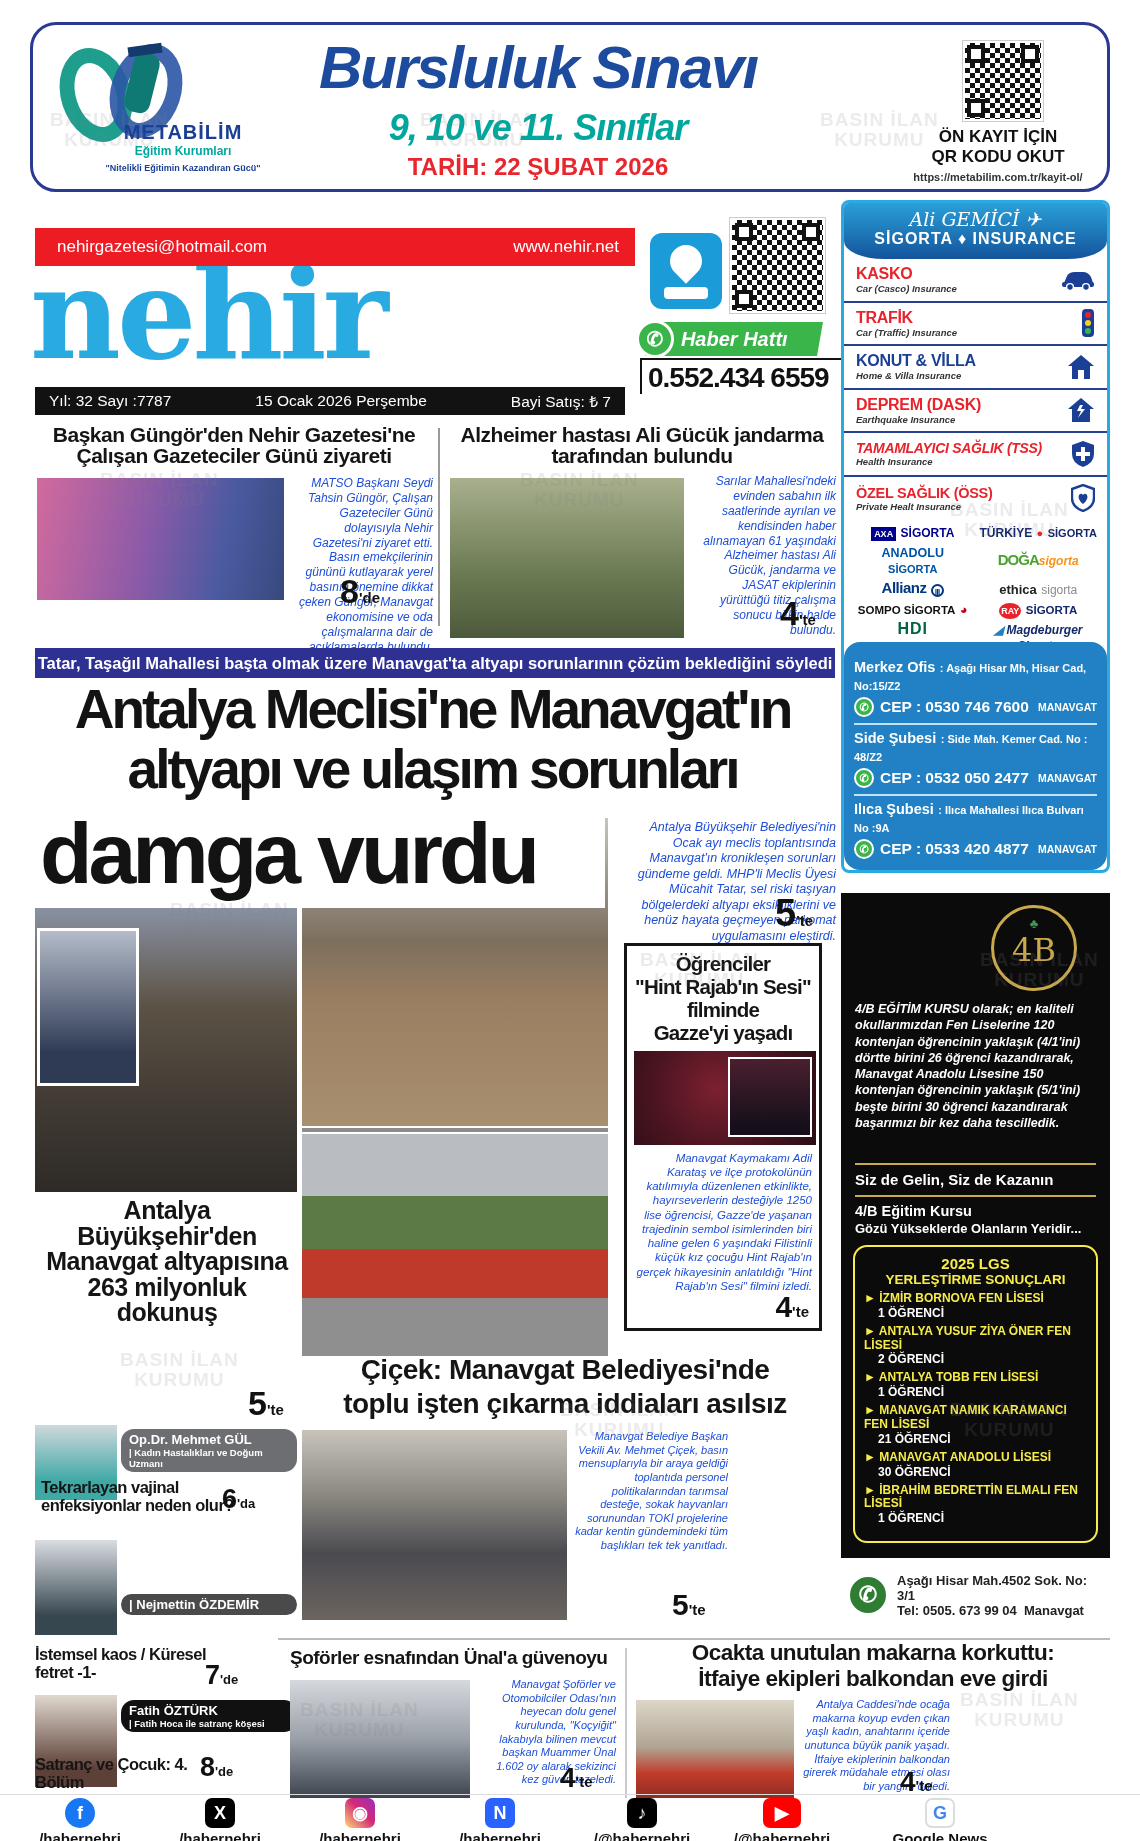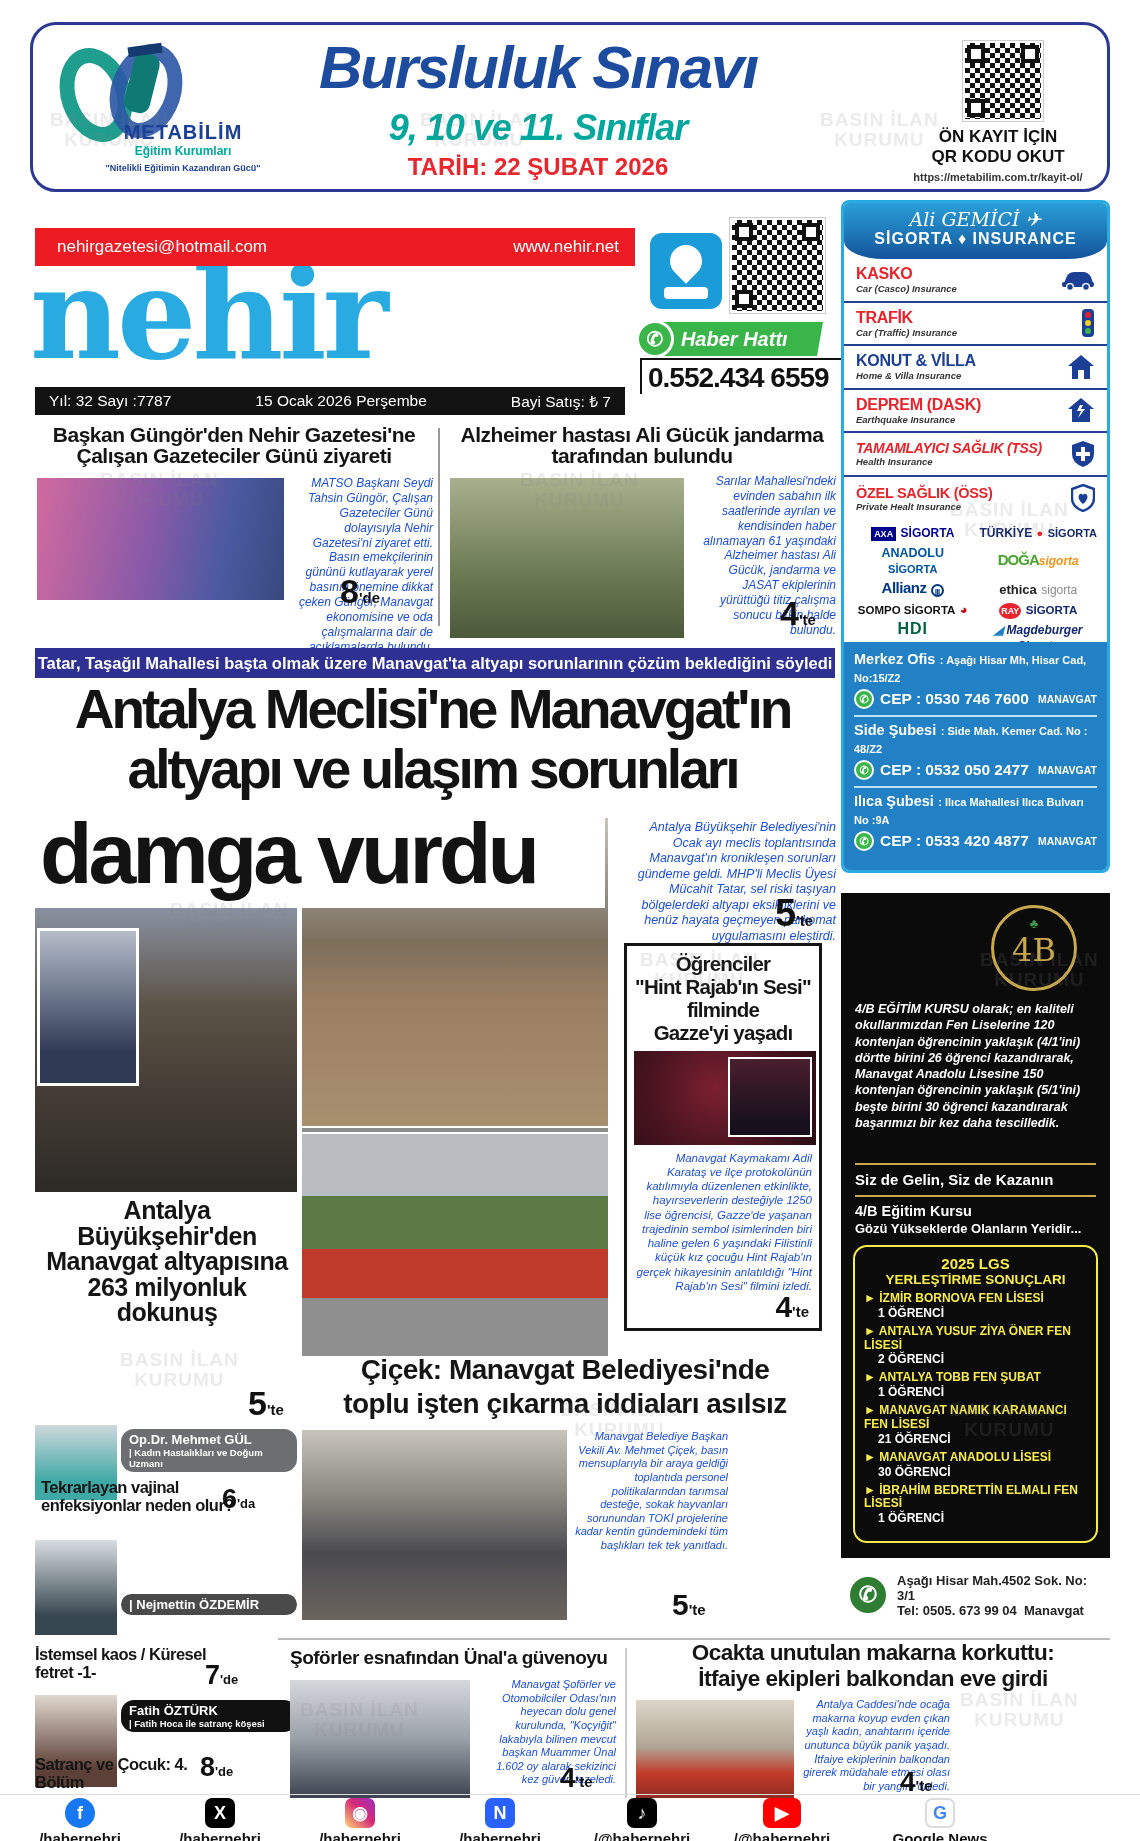--- a/index.html
+++ b/index.html
@@ -42,21 +42,21 @@
   .sig-head { height:56px; background:linear-gradient(180deg,#2a9fd8,#14549c); border-radius:0 0 40px 40px / 0 0 18px 18px; text-align:center; color:#fff; padding-top:5px; }
   .sig-agent { font-family:"DejaVu Serif", serif; font-style:italic; font-size:19px; }
   .sig-line { font-weight:900; font-size:16px; letter-spacing:1px; }
   .prod-row { display:flex; align-items:center; justify-content:space-between; padding:3px 12px; border-bottom:2px solid #25408f; height:43.5px; }
   .prod-row:last-child { border-bottom:none; }
   .prod-t { font-weight:900; font-size:16px; letter-spacing:-0.3px; }
   .prod-red .prod-t { color:#e8232b; } .prod-navy .prod-t { color:#1b3f94; }
   .prod-s { font-style:italic; font-size:9.5px; color:#333; font-weight:700; }
   .brands { display:grid; grid-template-columns:1fr 1fr; padding:4px 8px; row-gap:4px; column-gap:4px; align-items:center; }
   .bcell { text-align:center; line-height:1; }
-  .contact { position:absolute; left:0; bottom:0; width:100%; height:228px; background:#2181c4; padding:4px 10px; }
+  .contact { position:absolute; left:0; bottom:0; width:100%; height:228px; background:#2181c4; padding:12px 10px;border-radius:16px; }
   .office { padding:4px 0 6px; border-bottom:2px solid #bfe3f7; color:#fff; }
   .office:last-child { border-bottom:none; }
   .off-n { font-weight:900; font-size:14.5px; }
   .off-a { font-weight:900; font-size:11px; }
   .off-row2 { display:flex; align-items:center; gap:6px; margin-top:3px; }
   .off-p { font-weight:900; font-size:15.5px; flex:1; }
   .off-c { font-weight:900; font-size:10.5px; }
 
   
   .hl { font-weight:900; color:#151515; letter-spacing:-0.5px; line-height:1.02; }
@@ -322,21 +322,21 @@
       <div class="lgs-t" style="font-size:13.5px;">YERLEŞTİRME SONUÇLARI</div>
       <div class="lgs-item">
           <div class="lgs-s">► <span>İZMİR BORNOVA FEN LİSESİ</span></div>
           <div class="lgs-c">1 ÖĞRENCİ</div>
         </div>
       <div class="lgs-item">
           <div class="lgs-s">► <span>ANTALYA YUSUF ZİYA ÖNER FEN LİSESİ</span></div>
           <div class="lgs-c">2 ÖĞRENCİ</div>
         </div>
       <div class="lgs-item">
-          <div class="lgs-s">► <span>ANTALYA TOBB FEN ŞUBAT</span></div>
+          <div class="lgs-s">► <span>ANTALYA TOBB FEN LİSESİ</span></div>
           <div class="lgs-c">1 ÖĞRENCİ</div>
         </div>
       <div class="lgs-item">
           <div class="lgs-s">► <span>MANAVGAT NAMIK KARAMANCI FEN LİSESİ</span></div>
           <div class="lgs-c">21 ÖĞRENCİ</div>
         </div>
       <div class="lgs-item">
           <div class="lgs-s">► <span>MANAVGAT ANADOLU LİSESİ</span></div>
           <div class="lgs-c">30 ÖĞRENCİ</div>
         </div>

